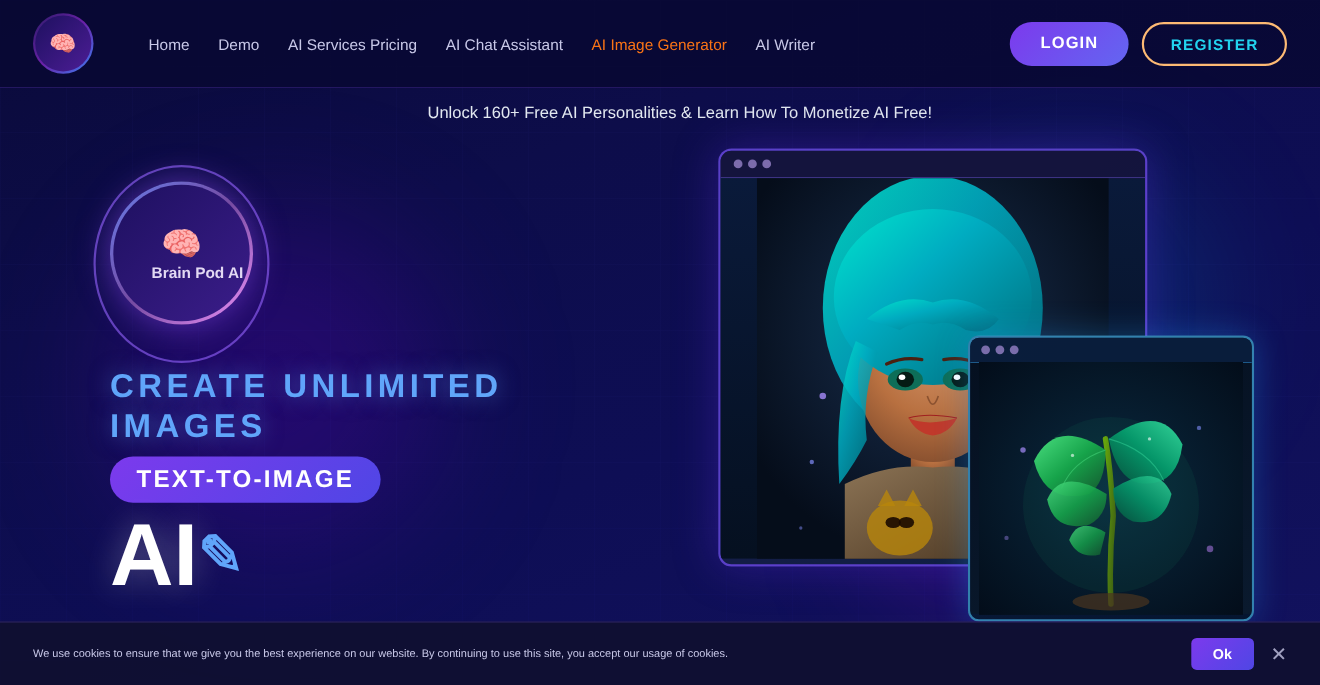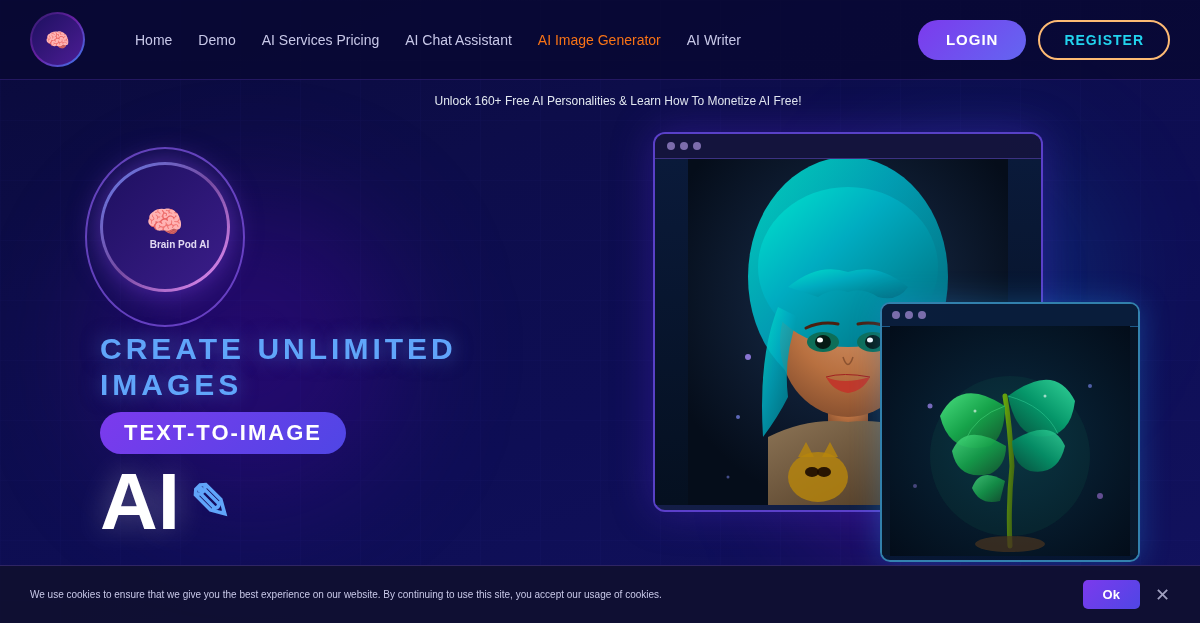--- a/index.html
+++ b/index.html
@@ -140,21 +140,21 @@
       letter-spacing: 1px;
     }
 
     
     .top-banner {
       position: relative;
       z-index: 5;
       text-align: center;
       padding: 14px;
       color: #e2e8f0;
-      font-size: 12px;
+      font-size: 15px;
       font-weight: 500;
       margin-left: 36px;
     }
 
     
     .hero {
       position: relative;
       z-index: 5;
       display: flex;
       align-items: flex-start;
@@ -197,21 +197,21 @@
       text-align: center;
     }
 
     .brand-brain-icon {
       font-size: 30px;
       color: #a78bfa;
     }
 
     .brand-circle-text {
       color: #e2d9f3;
-      font-size: 10px;
+      font-size: 14px;
       font-weight: 600;
       line-height: 1.2;
       text-align: left;
       margin-left: 29px;
     }
 
     
     .brand-circle-wrapper {
       position: relative;
       display: inline-block;
@@ -465,21 +465,21 @@
     
     <div class="create-text">CREATE UNLIMITED</div>
     <div class="images-text">IMAGES</div>
 
     
     <div class="text-to-image-badge">
       <span class="text-to-image-label">TEXT-TO-IMAGE</span>
     </div>
 
     
-    <div style="display:flex; align-items:center; gap:10px;">
+    <div style="display:flex; align-items:center; gap:0;">
       <div class="ai-text">AI</div>
       <div style="color:#60a5fa; font-size:50px; font-weight:900;">✎</div>
     </div>
   </div>
 
   <div class="hero-right">
 
     <div class="device-main">
       <div class="device-bar">
         <div class="dot"></div>

